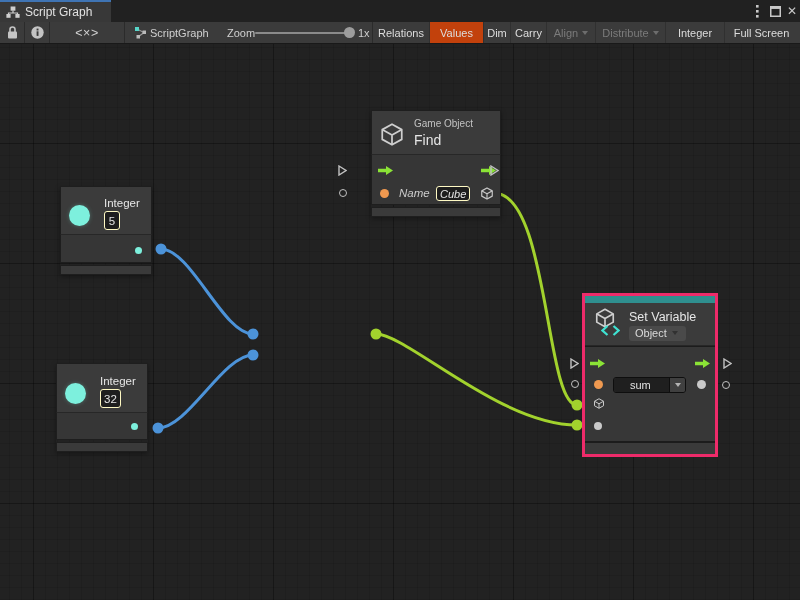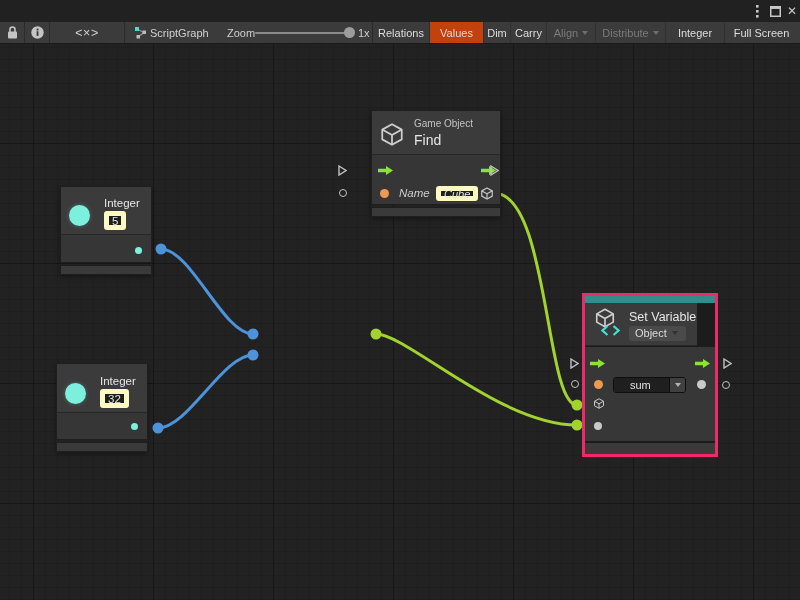--- a/index.html
+++ b/index.html
@@ -61,34 +61,45 @@
   #wires{position:absolute;left:0;top:0;pointer-events:none;}
 
   
   .node{position:absolute;box-sizing:border-box;
         box-shadow:0 2px 5px rgba(0,0,0,0.35);}
   .n-head{position:relative;background:#3b3b3b;border:1px solid #1e1e1e;border-bottom:none;box-sizing:border-box;}
   .n-body{position:relative;background:#363636;border:1px solid #1e1e1e;border-top:1px solid #272727;box-sizing:border-box;}
   .n-foot{position:relative;background:#3a3a3a;border:1px solid #1e1e1e;box-sizing:border-box;margin-top:2px;}
   .ntitle{position:absolute;color:#e6e6e6;white-space:nowrap;}
   .nsub{position:absolute;color:#c2c2c2;white-space:nowrap;}
-  .vbox{position:absolute;background:#1e1e1e;border:5px solid #fef9c3;border-radius:3px;
+  .vbox{position:absolute;background:#1e1e1e;border:1px solid #fef9c3;border-radius:3px;
         color:#e4e4e4;display:flex;align-items:center;justify-content:center;box-sizing:border-box;}
   .dot{position:absolute;border-radius:50%;}
   .plabel{position:absolute;color:#cccccc;font-size:11.5px;white-space:nowrap;}
 
   
   .tri{position:absolute;width:9px;height:11px;}
   .ocirc{position:absolute;width:8px;height:8px;border-radius:50%;
          border:1.5px solid #c1c1c1;box-sizing:border-box;background:transparent;}
 </style>
 </head>
 <body>
 
 <div id="titlebar" class="abs">
+  <div id="tab" class="abs">
+    <svg class="tab-icon" viewBox="0 0 14 12">
+      <g stroke="#cfcfcf" stroke-width="1.2" fill="none">
+        <path d="M7 4.5 V7 M2.5 9.5 V7 H11.5 V9.5"></path>
+      </g>
+      <rect x="4.6" y="0.5" width="4.8" height="4.2" fill="#cfcfcf"></rect>
+      <rect x="0.4" y="8" width="4.2" height="3.8" fill="#cfcfcf"></rect>
+      <rect x="9.4" y="8" width="4.2" height="3.8" fill="#cfcfcf"></rect>
+    </svg>
+    <span class="tab-label">Script Graph</span>
+  </div>
   <div id="win-menu" class="abs winctl">
     <svg width="3" height="13" viewBox="0 0 3 13">
         <g fill="#c8c8c8">
           <rect x="0" y="0" width="2.6" height="2.6"></rect>
           <rect x="0" y="5" width="2.6" height="2.6"></rect>
           <rect x="0" y="10" width="2.6" height="2.6"></rect>
         </g>
       </svg>
   </div>
   <div id="win-max" class="abs winctl">
@@ -248,21 +259,21 @@
   <svg class="tri" style="left:338px;top:165px;" viewBox="0 0 9 11">
     <path d="M1 1 L8 5.5 L1 10 z" fill="none" stroke="#c1c1c1" stroke-width="1.4"></path>
   </svg>
   <div class="ocirc" style="left:339px;top:188.5px;"></div>
   <svg class="tri" style="left:490px;top:165px;" viewBox="0 0 9 11">
     <path d="M1 1 L8 5.5 L1 10 z" fill="none" stroke="#c1c1c1" stroke-width="1.4"></path>
   </svg>
 
   <div class="abs" style="left:582px;top:293px;width:136px;height:164px;border:3px solid #ee2b6a;box-sizing:border-box;background:#1c1c1c;">
     <div class="abs" style="left:0;top:0;width:130px;height:7px;background:#2f8f8f;"></div>
-    <div class="abs" style="left:0;top:7px;width:112px;height:43px;background:#3b3b3b;border-bottom:1px solid #272727;box-sizing:border-box;padding-left:24px;">
+    <div class="abs" style="left:0;top:7px;width:130px;height:43px;background:#3b3b3b;border-bottom:1px solid #272727;box-sizing:border-box;padding-left:24px;">
       <svg style="position:absolute;left:8px;top:4px;" width="24" height="22" viewBox="0 0 24 24">
         <g fill="none" stroke="#cfcfcf" stroke-width="1.8" stroke-linejoin="round">
           <path d="M21 16.5V7.5L12 2.5 3 7.5v9l9 5z"></path>
           <path d="M3.3 7.7 12 12.5l8.7-4.8M12 21.5v-9"></path>
         </g>
       </svg>
       <svg style="position:absolute;left:16px;top:22px;" width="19" height="11" viewBox="0 0 19 11">
         <path d="M6.5 1 L1.5 5.5 L6.5 10 M12.5 1 L17.5 5.5 L12.5 10" fill="none" stroke="#3fe2d2" stroke-width="2.2"></path>
       </svg>
       <div class="ntitle" style="left:44px;top:7px;font-size:12.5px;">Set Variable</div>

